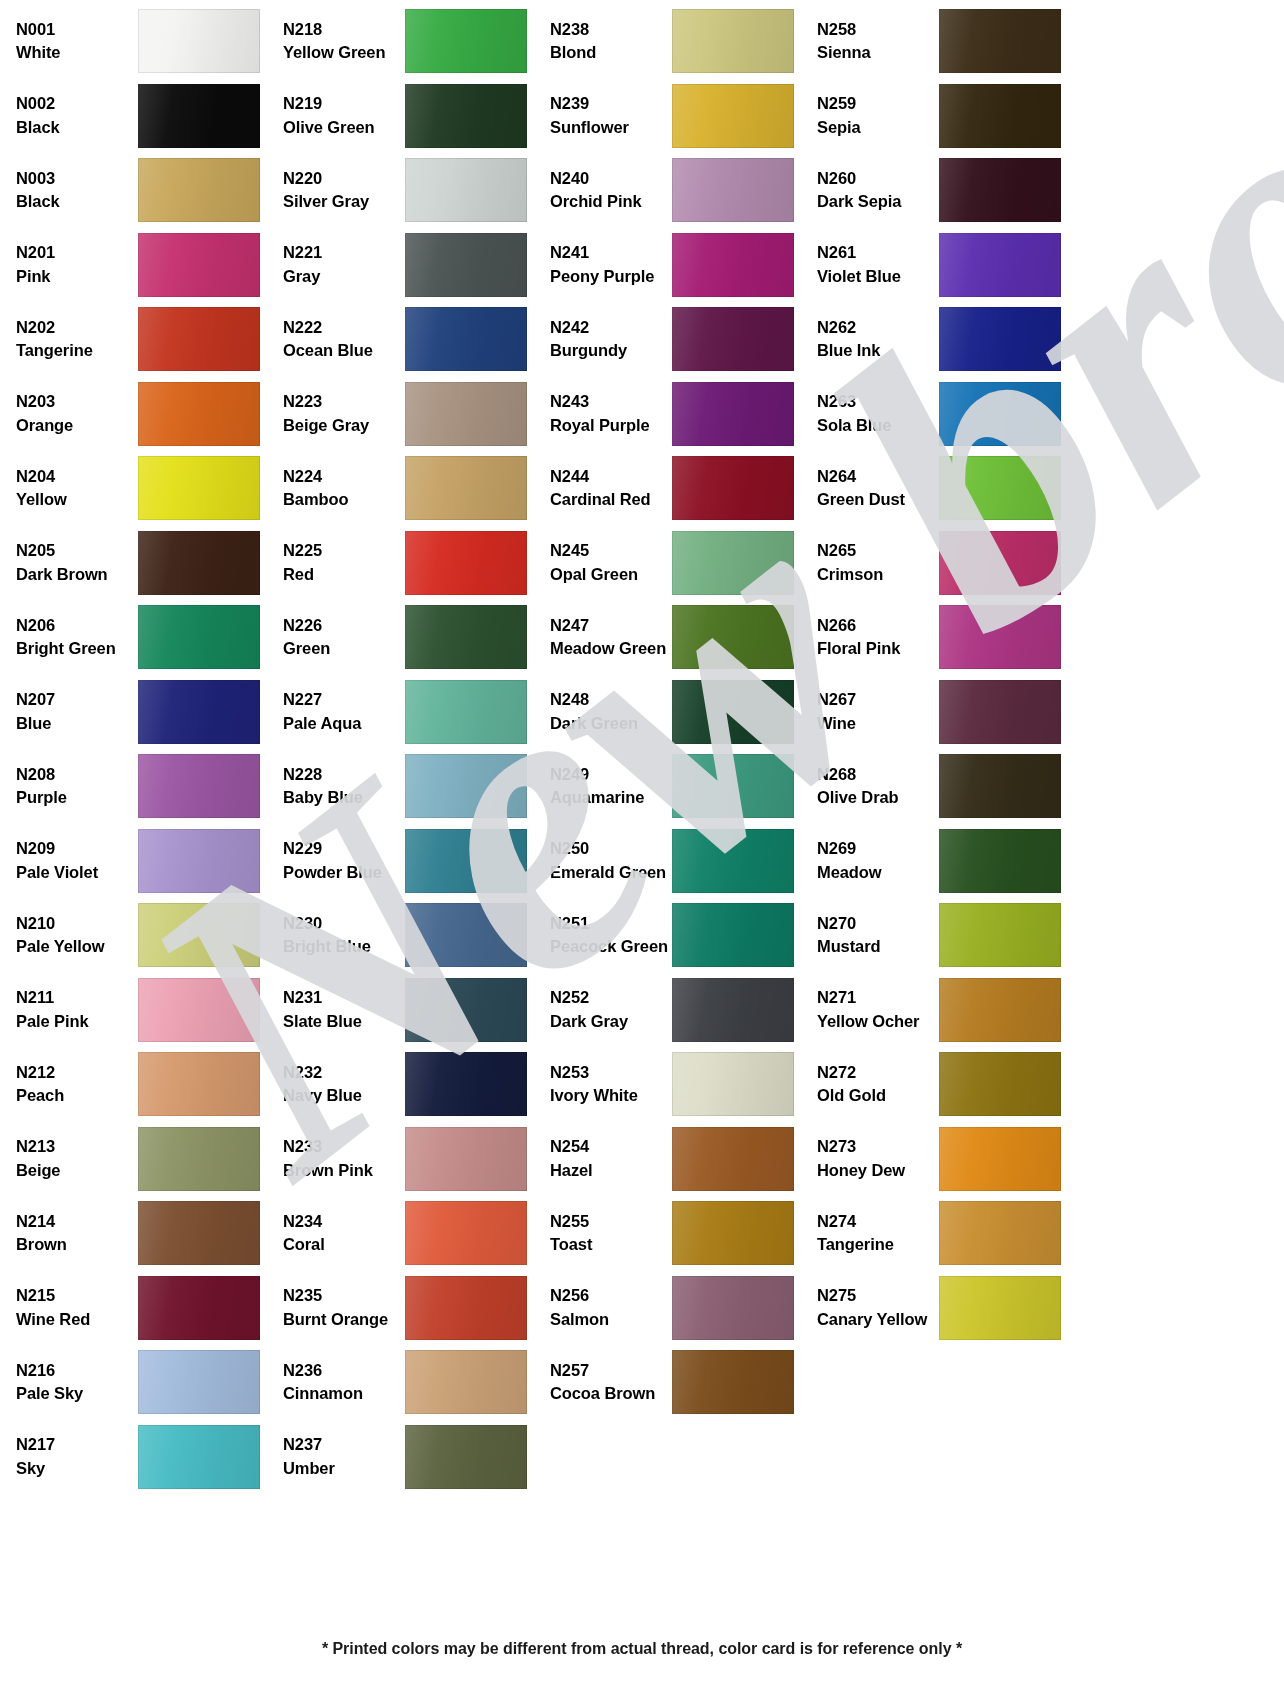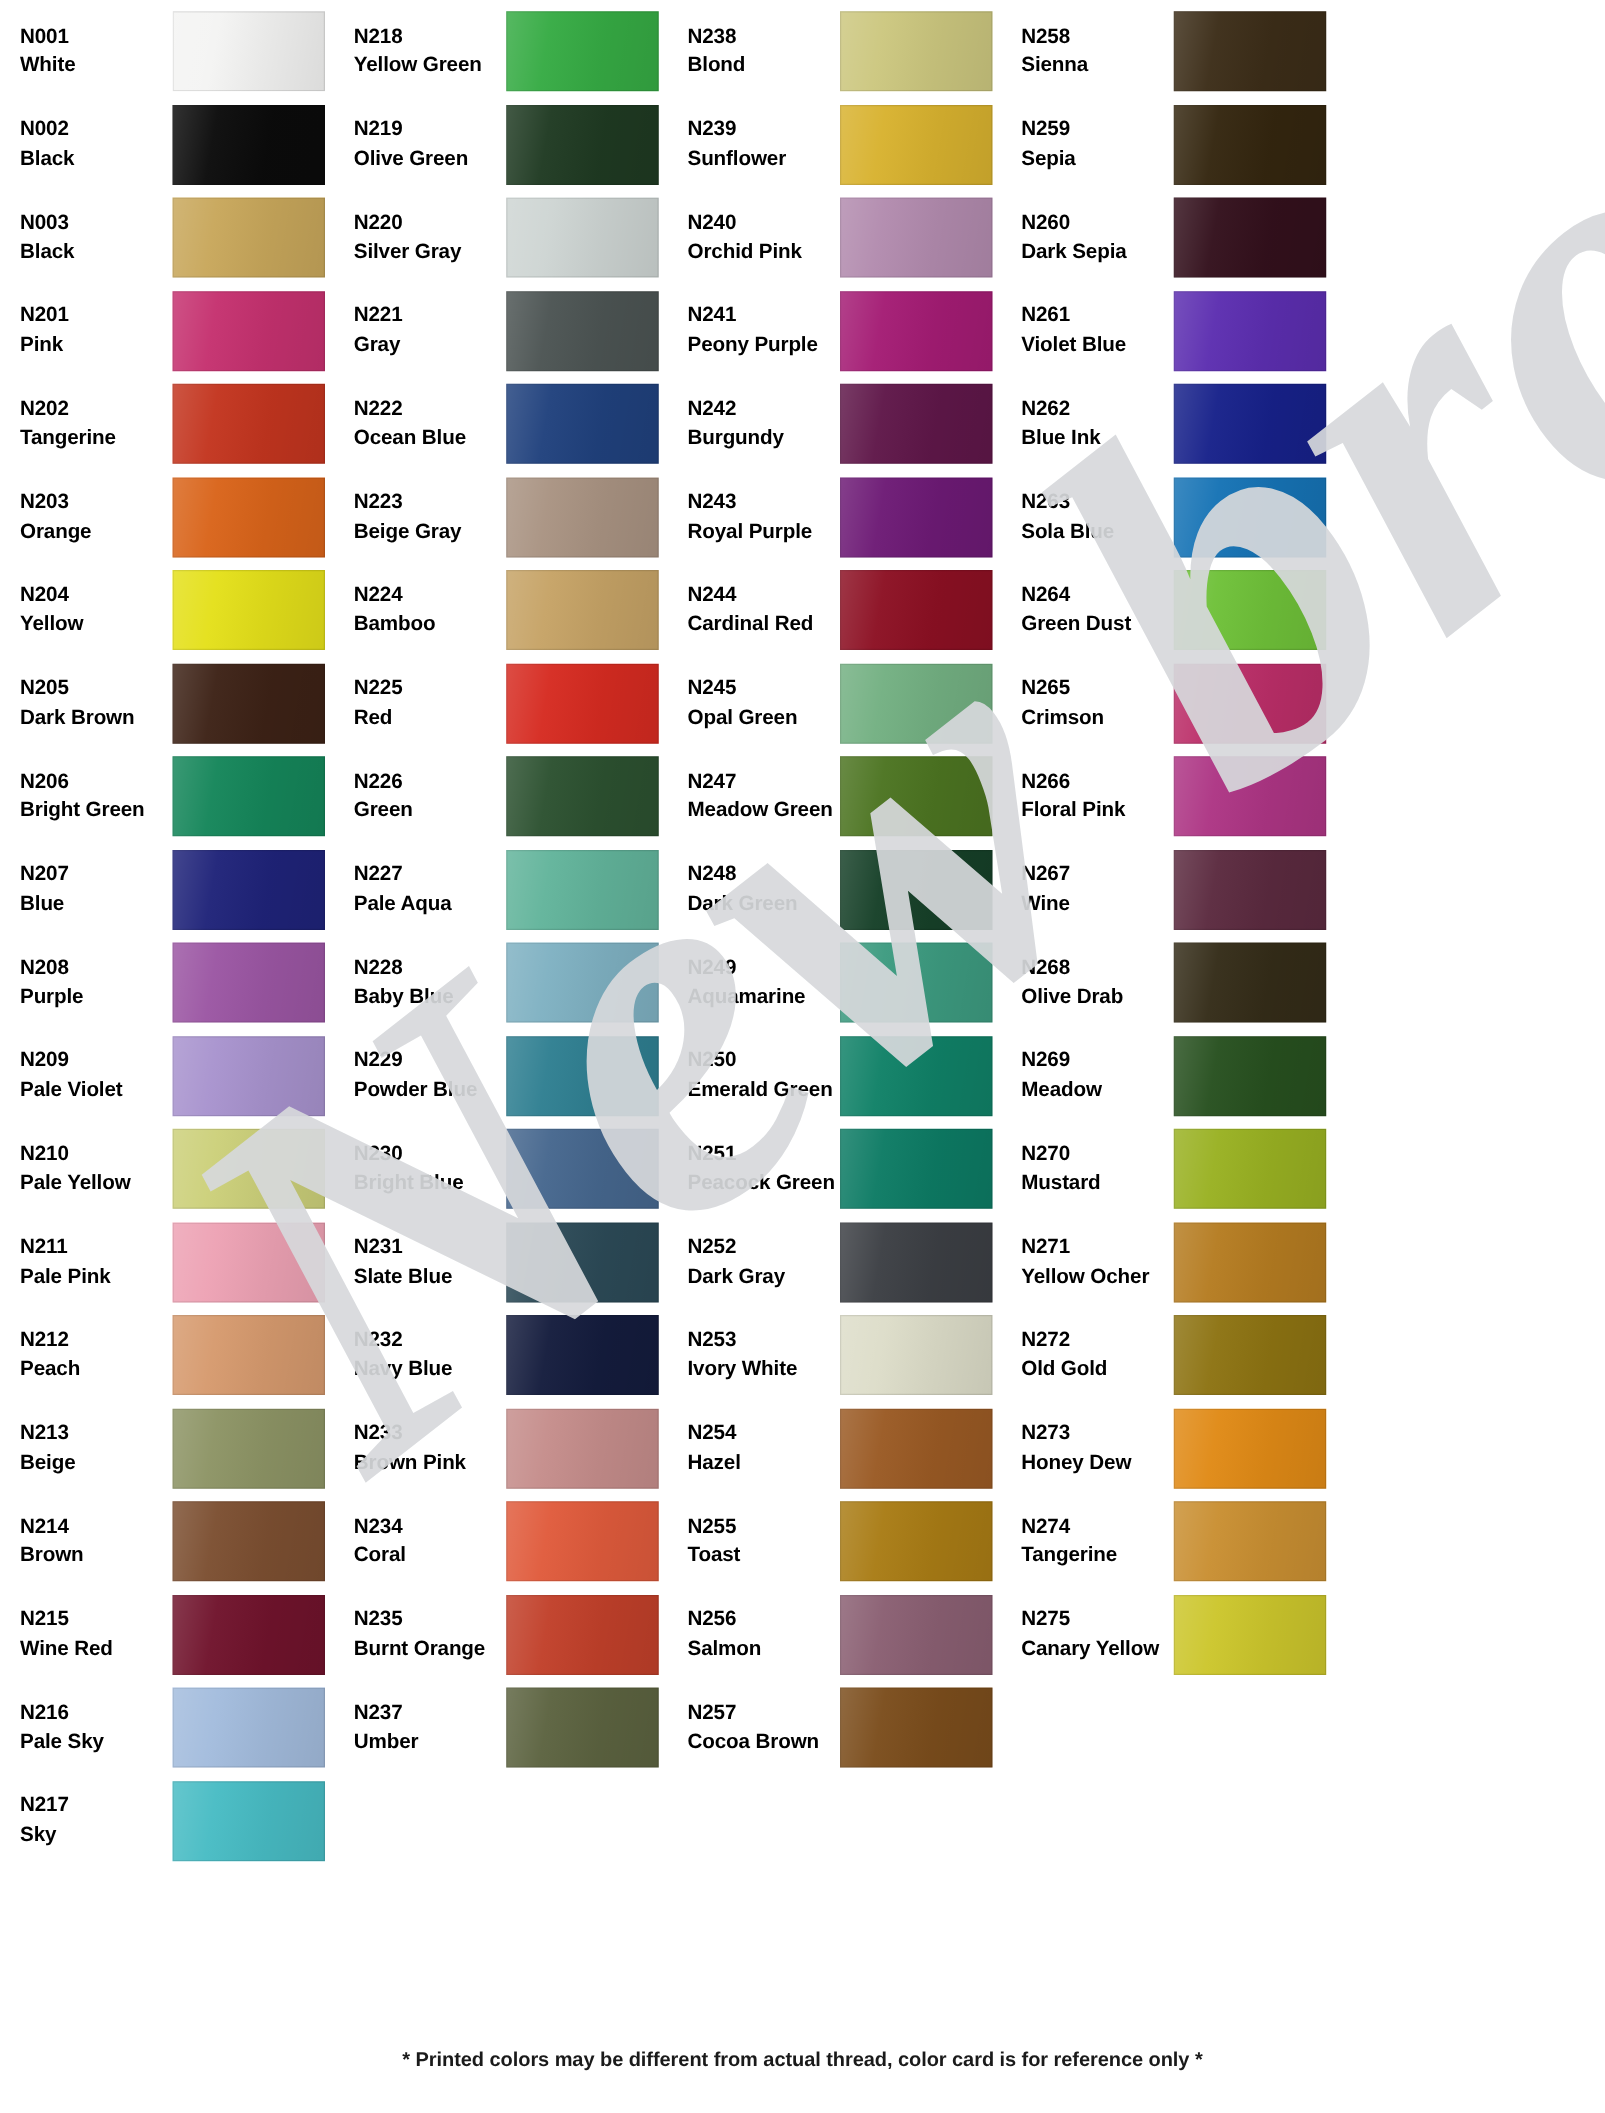--- a/index.html
+++ b/index.html
@@ -389,20 +389,27 @@
         </div>
         <div class="swatch-row">
           <div class="swatch-labels">
             <div class="swatch-code">N235</div>
             <div class="swatch-name">Burnt Orange</div>
           </div>
           <div class="swatch-chip" style="background-color: rgb(193, 64, 42);"></div>
         </div>
         <div class="swatch-row">
           <div class="swatch-labels">
+            <div class="swatch-code">N236</div>
+            <div class="swatch-name">Cinnamon</div>
+          </div>
+          <div class="swatch-chip" style="background-color: rgb(203, 162, 119);"></div>
+        </div>
+        <div class="swatch-row">
+          <div class="swatch-labels">
             <div class="swatch-code">N237</div>
             <div class="swatch-name">Umber</div>
           </div>
           <div class="swatch-chip" style="background-color: rgb(92, 99, 64);"></div>
         </div>
         <div class="swatch-row is-empty">
           <div class="swatch-labels"></div>
         </div>
       </div>
       <div class="color-column">

